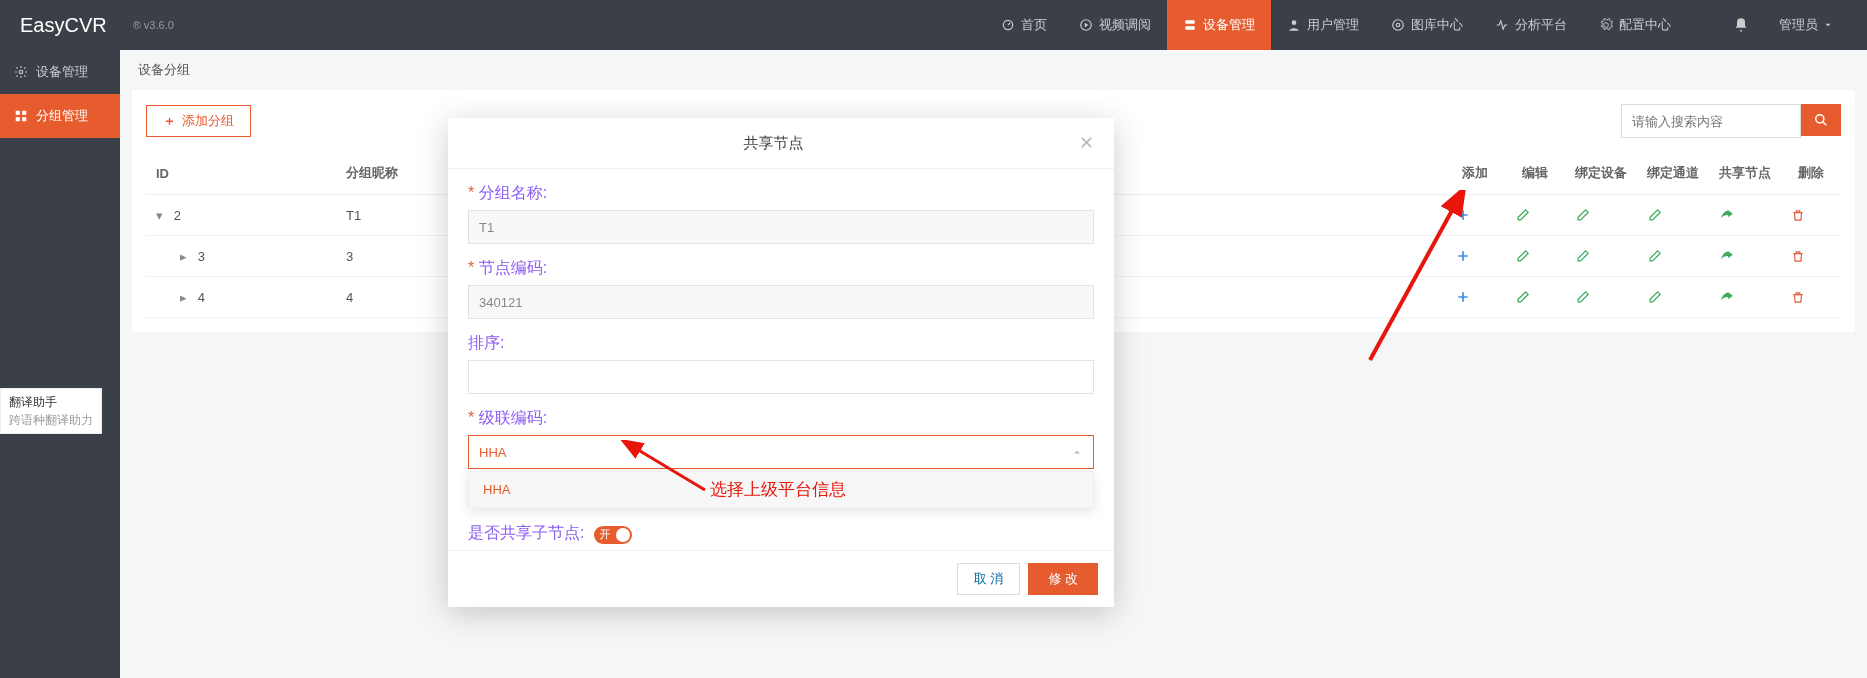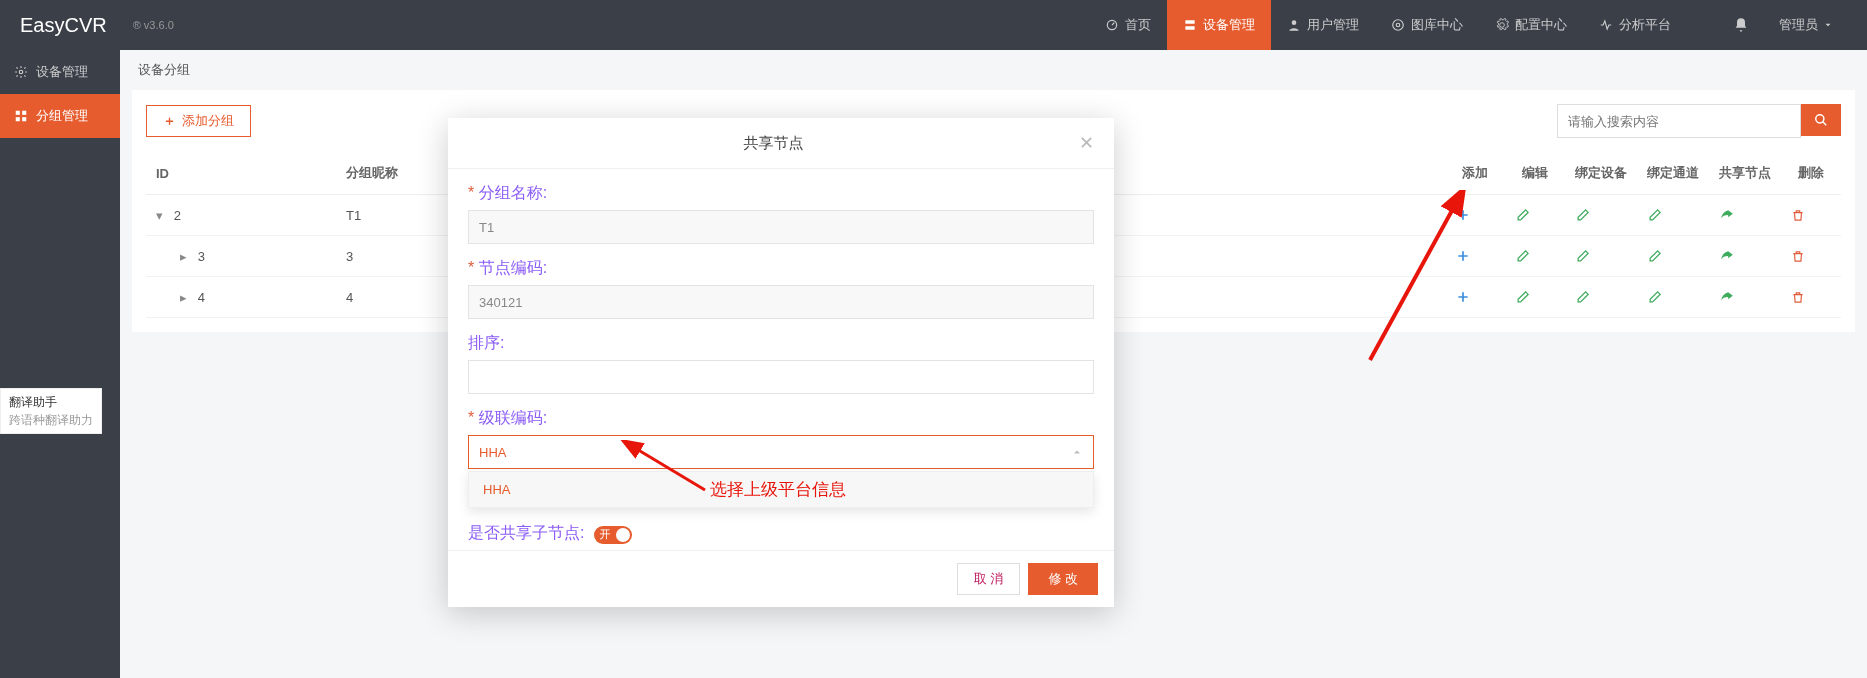--- a/index.html
+++ b/index.html
@@ -25,21 +25,21 @@
 .side-item { display: flex; align-items: center; gap: 8px; height: 44px; padding: 0 14px; cursor: pointer; font-size: 13px; }
 .side-item.active { background: #e65c2e; color: #fff; }
 
 .main { flex: 1; background: #f5f6f8; display: flex; flex-direction: column; }
 .crumb { height: 40px; display: flex; align-items: center; padding: 0 18px; color: #555; font-size: 13px; }
 
 .panel { background: #fff; margin: 0 12px 12px; padding: 14px; position: relative; }
 .toolbar { display: flex; align-items: center; margin-bottom: 14px; }
 .btn-outline { border: 1px solid #e65c2e; color: #e65c2e; background: #fff; padding: 6px 16px; display: inline-flex; align-items: center; gap: 6px; cursor: pointer; font-size: 13px; }
 .search-wrap { margin-left: auto; display: flex; }
-.search-input { width: 244px; height: 32px; border: 1px solid #ddd; padding: 16px 10px; font-size: 13px; color: #666; }
+.search-input { width: 180px; height: 32px; border: 1px solid #ddd; padding: 16px 10px; font-size: 13px; color: #666; }
 .search-btn { width: 40px; height: 32px; background: #e65c2e; color: #fff; border: none; display: flex; align-items: center; justify-content: center; cursor: pointer; }
 
 
 .tbl { width: 100%; border-collapse: collapse; }
 .tbl th { text-align: left; font-weight: bold; color: #666; padding: 12px 10px; border-bottom: 1px solid #eee; font-size: 13px; }
 .tbl td { padding: 12px 10px; border-bottom: 1px solid #f2f2f2; color: #555; font-size: 13px; }
 .tbl th.actcol, .tbl td.actcol { text-align: center; width: 60px; }
 .expand { cursor: pointer; color: #888; display: inline-block; width: 14px; }
 .id-indent1 { padding-left: 24px; }
 .ic-add { color: #3b8de0; cursor: pointer; }
@@ -59,21 +59,21 @@
 .sel { position: relative; }
 .sel-box { width: 100%; height: 34px; border: 1px solid #e65c2e; background: #fff; padding: 0 10px; display: flex; align-items: center; color: #e65c2e; font-size: 13px; cursor: pointer; }
 .sel-caret { margin-left: auto; color: #bbb; }
 .sel-dd { position: absolute; top: 36px; left: 0; right: 0; background: #fff; border: 1px solid #eee; box-shadow: 0 4px 12px rgba(0,0,0,0.1); z-index: 11; }
 .sel-opt { padding: 10px 14px; color: #e65c2e; background: #f7f7f7; cursor: pointer; font-size: 13px; }
 .toggle-row { display: flex; align-items: flex-end; gap: 10px; margin-top: 54px; }
 .toggle { width: 38px; height: 18px; background: #e65c2e; border-radius: 10px; position: relative; cursor: pointer; }
 .toggle-knob { position: absolute; right: 2px; top: 2px; width: 14px; height: 14px; background: #fff; border-radius: 50%; }
 .toggle-txt { position: absolute; left: 5px; top: 1px; color: #fff; font-size: 11px; }
 .modal-ft { padding: 12px 16px; border-top: 1px solid #f0f0f0; display: flex; justify-content: flex-end; gap: 8px; }
-.btn-plain { border: 1px solid #ddd; background: #fff; padding: 6px 16px; cursor: pointer; font-size: 13px; color: #be185d; }
+.btn-plain { border: 1px solid #ddd; background: #fff; padding: 6px 16px; cursor: pointer; font-size: 13px; color: #0369a1; }
 .btn-primary { border: none; background: #e65c2e; color: #fff; padding: 6px 20px; cursor: pointer; font-size: 13px; }
 
 
 .anno-text { position: absolute; color: #e8150b; font-size: 17px; z-index: 20; }
 .arrow-svg { position: absolute; z-index: 20; pointer-events: none; }
 
 
 .translator { position: absolute; left: 0; top: 388px; background: #fff; padding: 4px 8px; font-size: 12px; z-index: 30; border: 1px solid #eee; line-height: 1.5; }
 .translator .t1 { color: #333; }
 .translator .t2 { color: #999; }
@@ -103,20 +103,29 @@
   <div class="topnav">
     <div class="topnav-item">
       <span>
         <svg width="14" height="14" viewBox="0 0 24 24" fill="currentColor">
             <circle cx="12" cy="12" r="8" fill="none" stroke="currentColor" stroke-width="2"></circle>
             <path d="M12 12 L16 8" stroke="currentColor" stroke-width="2"></path>
           </svg>
       </span>
       <span>首页</span>
     </div>
+    <div class="topnav-item">
+      <span>
+        <svg width="14" height="14" viewBox="0 0 24 24" fill="currentColor">
+            <circle cx="12" cy="12" r="9" fill="none" stroke="currentColor" stroke-width="2"></circle>
+            <path d="M10 8 L16 12 L10 16 Z"></path>
+          </svg>
+      </span>
+      <span>视频调阅</span>
+    </div>
     <div class="topnav-item active">
       <span>
         <svg width="14" height="14" viewBox="0 0 24 24" fill="currentColor">
             <rect x="4" y="4" width="16" height="6" rx="1"></rect>
             <rect x="4" y="14" width="16" height="6" rx="1"></rect>
           </svg>
       </span>
       <span>设备管理</span>
     </div>
     <div class="topnav-item">
@@ -132,33 +141,33 @@
       <span>
         <svg width="14" height="14" viewBox="0 0 24 24" fill="none" stroke="currentColor" stroke-width="2">
             <circle cx="12" cy="12" r="9"></circle>
             <circle cx="12" cy="12" r="3"></circle>
           </svg>
       </span>
       <span>图库中心</span>
     </div>
     <div class="topnav-item">
       <span>
-        <svg width="14" height="14" viewBox="0 0 24 24" fill="currentColor">
-            <path d="M12 8a4 4 0 100 8 4 4 0 000-8zm9 4l2 1-1 3-2-1a9 9 0 01-2 2l1 2-3 1-1-2a9 9 0 01-3 0l-1 2-3-1 1-2a9 9 0 01-2-2l-2 1-1-3 2-1a9 9 0 010-3l-2-1 1-3 2 1a9 9 0 012-2l-1-2 3-1 1 2a9 9 0 013 0l1-2 3 1-1 2a9 9 0 012 2l2-1 1 3-2 1a9 9 0 010 3z" fill="none" stroke="currentColor" stroke-width="1.5"></path>
-          </svg>
-      </span>
-      <span>配置中心</span>
-    </div>
-    <div class="topnav-item">
-      <span>
         <svg width="14" height="14" viewBox="0 0 24 24" fill="none" stroke="currentColor" stroke-width="2">
             <path d="M3 12 H7 L10 5 L14 19 L17 12 H21"></path>
           </svg>
       </span>
       <span>分析平台</span>
+    </div>
+    <div class="topnav-item">
+      <span>
+        <svg width="14" height="14" viewBox="0 0 24 24" fill="currentColor">
+            <path d="M12 8a4 4 0 100 8 4 4 0 000-8zm9 4l2 1-1 3-2-1a9 9 0 01-2 2l1 2-3 1-1-2a9 9 0 01-3 0l-1 2-3-1 1-2a9 9 0 01-2-2l-2 1-1-3 2-1a9 9 0 010-3l-2-1 1-3 2 1a9 9 0 012-2l-1-2 3-1 1 2a9 9 0 013 0l1-2 3 1-1 2a9 9 0 012 2l2-1 1 3-2 1a9 9 0 010 3z" fill="none" stroke="currentColor" stroke-width="1.5"></path>
+          </svg>
+      </span>
+      <span>配置中心</span>
     </div>
     <div class="topnav-sep"></div>
     <div class="topnav-item bell">
       <span>
         <svg width="16" height="16" viewBox="0 0 24 24" fill="currentColor">
             <path d="M12 2a6 6 0 00-6 6v5l-2 3h16l-2-3V8a6 6 0 00-6-6zm0 20a2 2 0 002-2h-4a2 2 0 002 2z"></path>
           </svg>
       </span>
     </div>
     <div class="user-dd">

